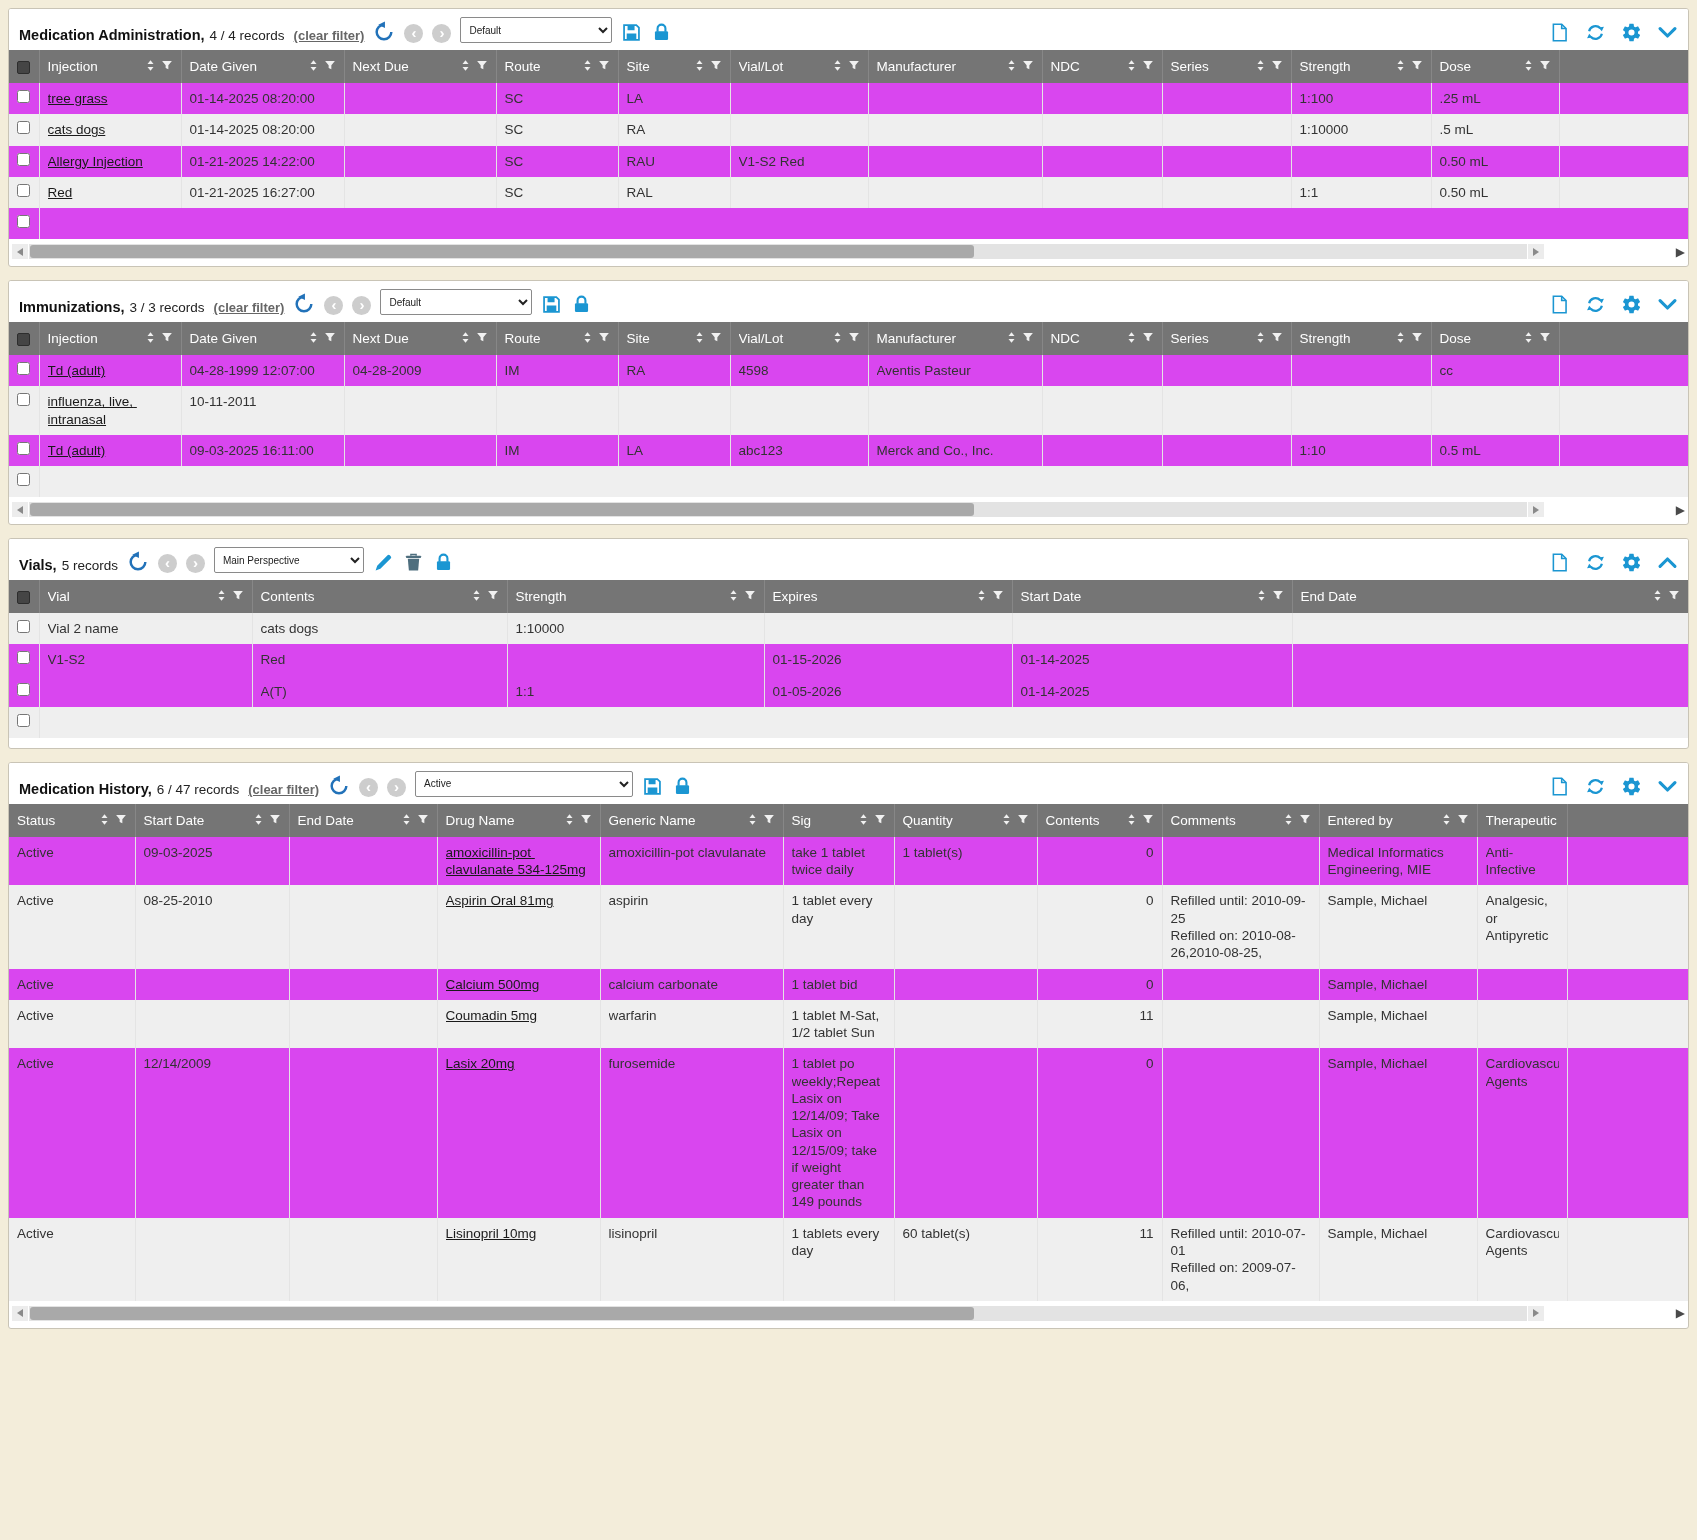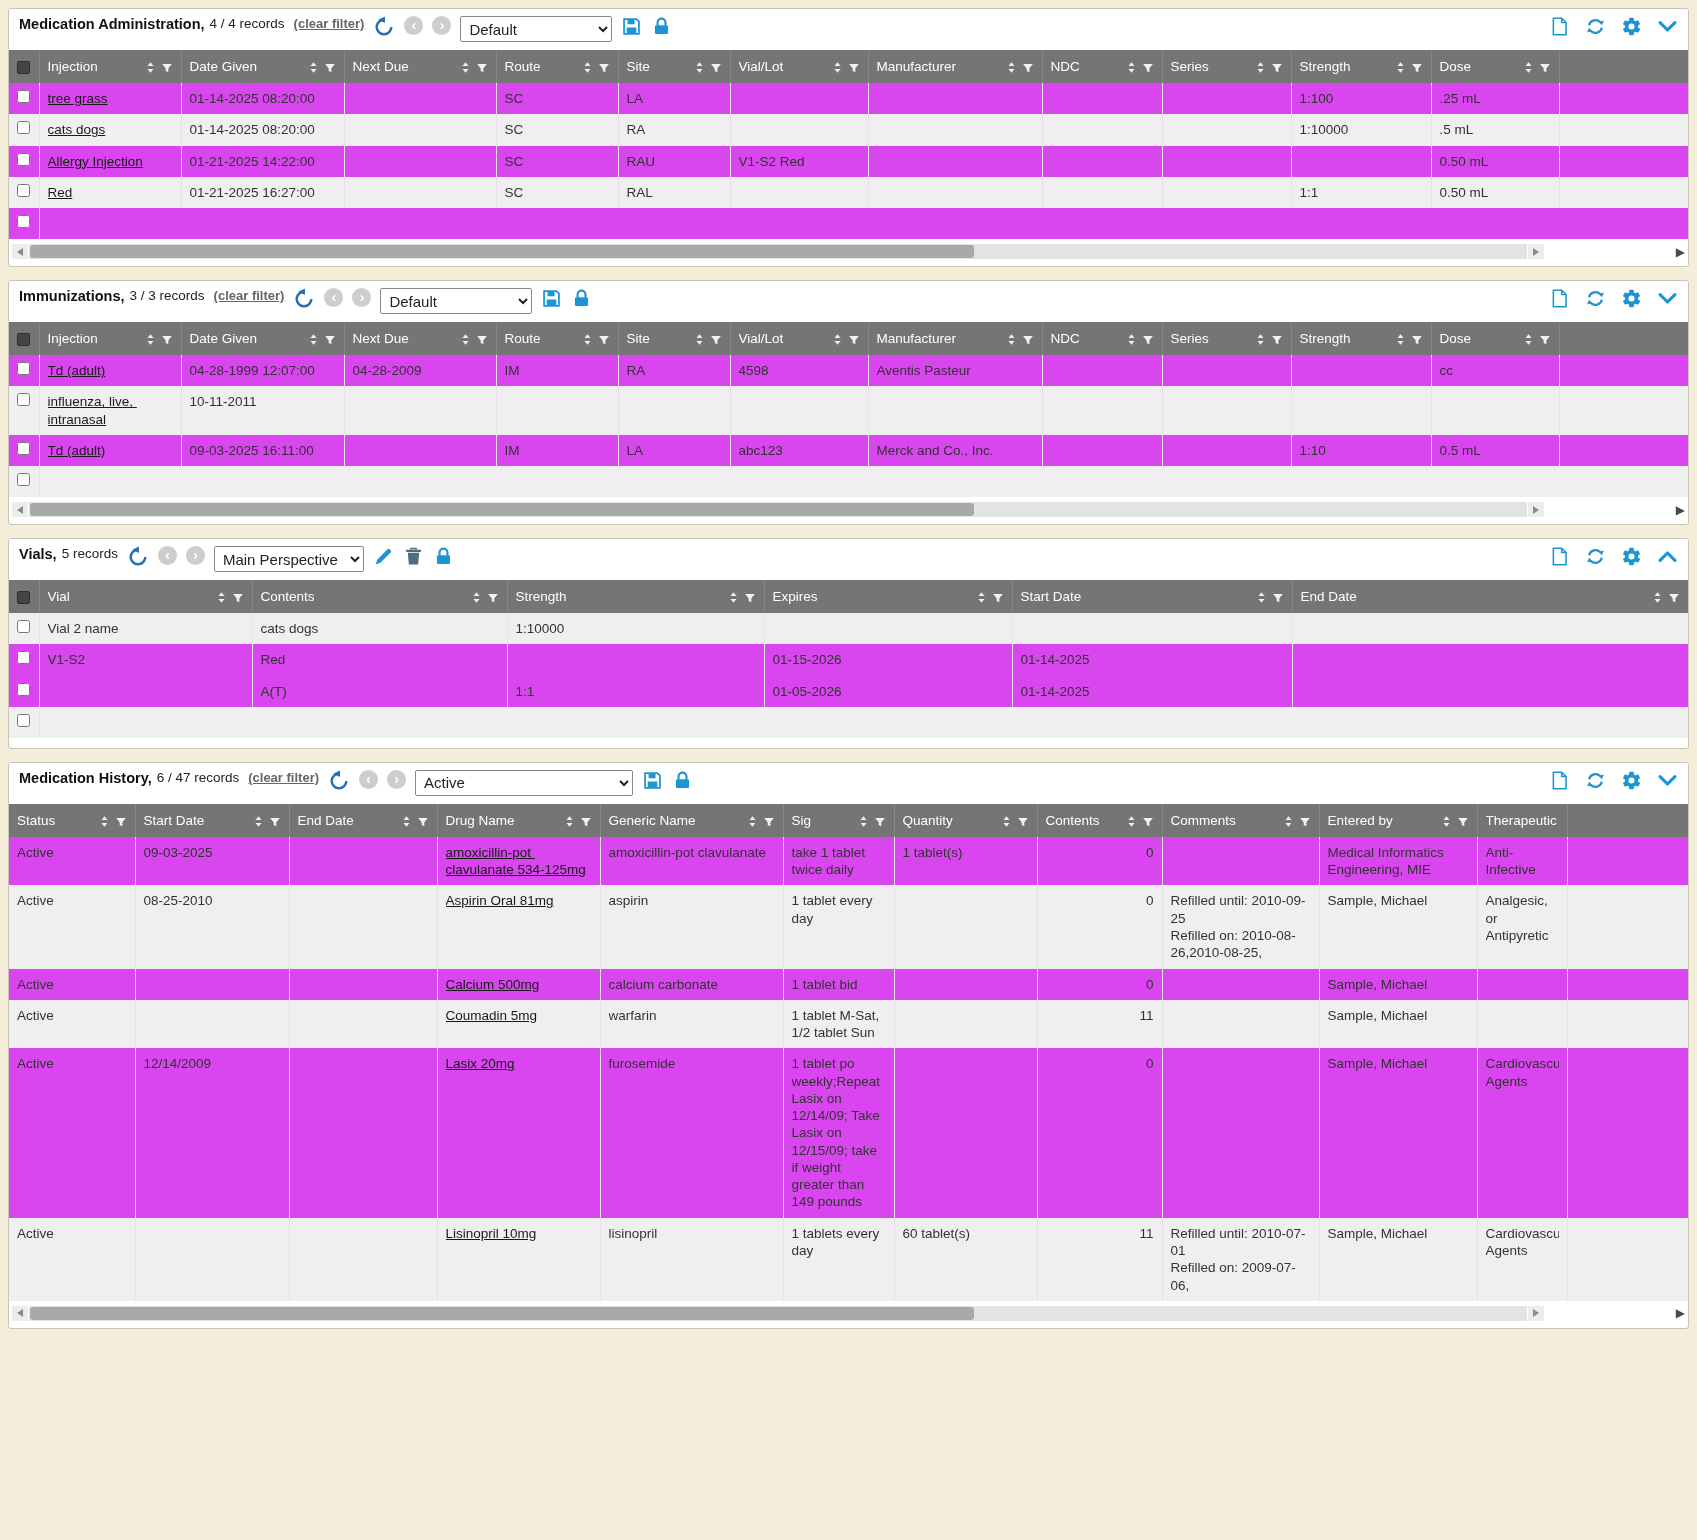--- a/index.html
+++ b/index.html
@@ -5,36 +5,36 @@
   :root{
     --page-bg:#f3edda; --panel-bg:#ffffff; --hdr-bg:#757575; --hdr-fg:#ffffff;
     --accent:#1b96d2; --undo:#2272b9; --trash:#4e6e7e; --alt:#efefef;
     --border:#c9c4b6; --cellline:#e4e4e4; --link:#1a1a1a;
   }
   *{box-sizing:border-box;margin:0;padding:0;}
   html,body{background:var(--page-bg);}
   body{width:1697px;padding:8px;font-family:"Liberation Sans","DejaVu Sans",sans-serif;color:#333;}
   .panel{background:var(--panel-bg);border:1px solid var(--border);border-radius:3px;margin-bottom:13px;overflow:hidden;}
   .panel.pad-bottom{padding-bottom:10px;}
-  .toolbar{display:flex;align-items:flex-start;gap:9px;padding:7px 10px;min-height:41px;background:#fff;}
+  .toolbar{display:flex;align-items:flex-end;gap:9px;padding:7px 10px;min-height:41px;background:#fff;}
   .ttl{font-weight:bold;font-size:14.5px;color:#111;white-space:nowrap;}
   .cnt{font-size:13.5px;color:#222;margin-left:-4px;white-space:nowrap;}
   .clear{font-size:13px;color:#666;text-decoration:underline;white-space:nowrap;font-weight:bold;}
-  select.persp{height:26px;font-size:15px;border:1px solid #8a8a8a;border-radius:2px;background:#fff;padding:1px 4px;color:#222;}
+  select.persp{height:26px;font-size:10px;border:1px solid #8a8a8a;border-radius:2px;background:#fff;padding:1px 4px;color:#222;}
   .icon{display:inline-flex;width:21px;height:21px;color:var(--accent);cursor:pointer;align-items:center;justify-content:center;flex:0 0 auto;}
   .icon svg{width:100%;height:100%;display:block;}
   .icon.undo{color:var(--undo);width:22px;height:22px;}
   .icon.trash{color:var(--trash);}
   .navcirc{width:19px;height:19px;border-radius:50%;background:#cdcdcd;color:#fff;display:inline-flex;align-items:center;justify-content:center;font-size:15px;font-weight:bold;line-height:1;cursor:default;flex:0 0 auto;padding-bottom:2px;}
   .right-icons{margin-left:auto;display:flex;align-items:center;gap:15px;}
   .tblwrap{width:100%;overflow:hidden;}
   table{border-collapse:collapse;table-layout:fixed;width:100%;font-size:13.5px;color:#333;}
   thead th{background:var(--hdr-bg);color:var(--hdr-fg);font-weight:normal;text-align:left;height:33px;padding:0 8px;border-right:1px solid #878787;vertical-align:middle;overflow:hidden;}
   thead th:last-child{border-right:none;}
-  .thflex{display:flex;align-items:flex-end;gap:5px;}
+  .thflex{display:flex;align-items:flex-start;gap:5px;}
   .thlabel{flex:1;overflow:hidden;white-space:nowrap;}
   .hicon{color:#f1f1f1;display:inline-flex;flex:0 0 auto;cursor:pointer;}
   tbody td{padding:7px 8px;vertical-align:top;border-right:1px solid var(--cellline);overflow:hidden;}
   tbody td:last-child{border-right:none;}
   tbody tr{background:#d946ef;}
   tbody tr.alt{background:var(--alt);}
   .cellc{white-space:pre-wrap;overflow:hidden;line-height:1.28;}
   td.ra{text-align:right;}
   a.cell-link{color:var(--link);text-decoration:underline;}
   th.cbcol,td.cbcol{width:30px;text-align:center;padding:7px 0 0 0;}

